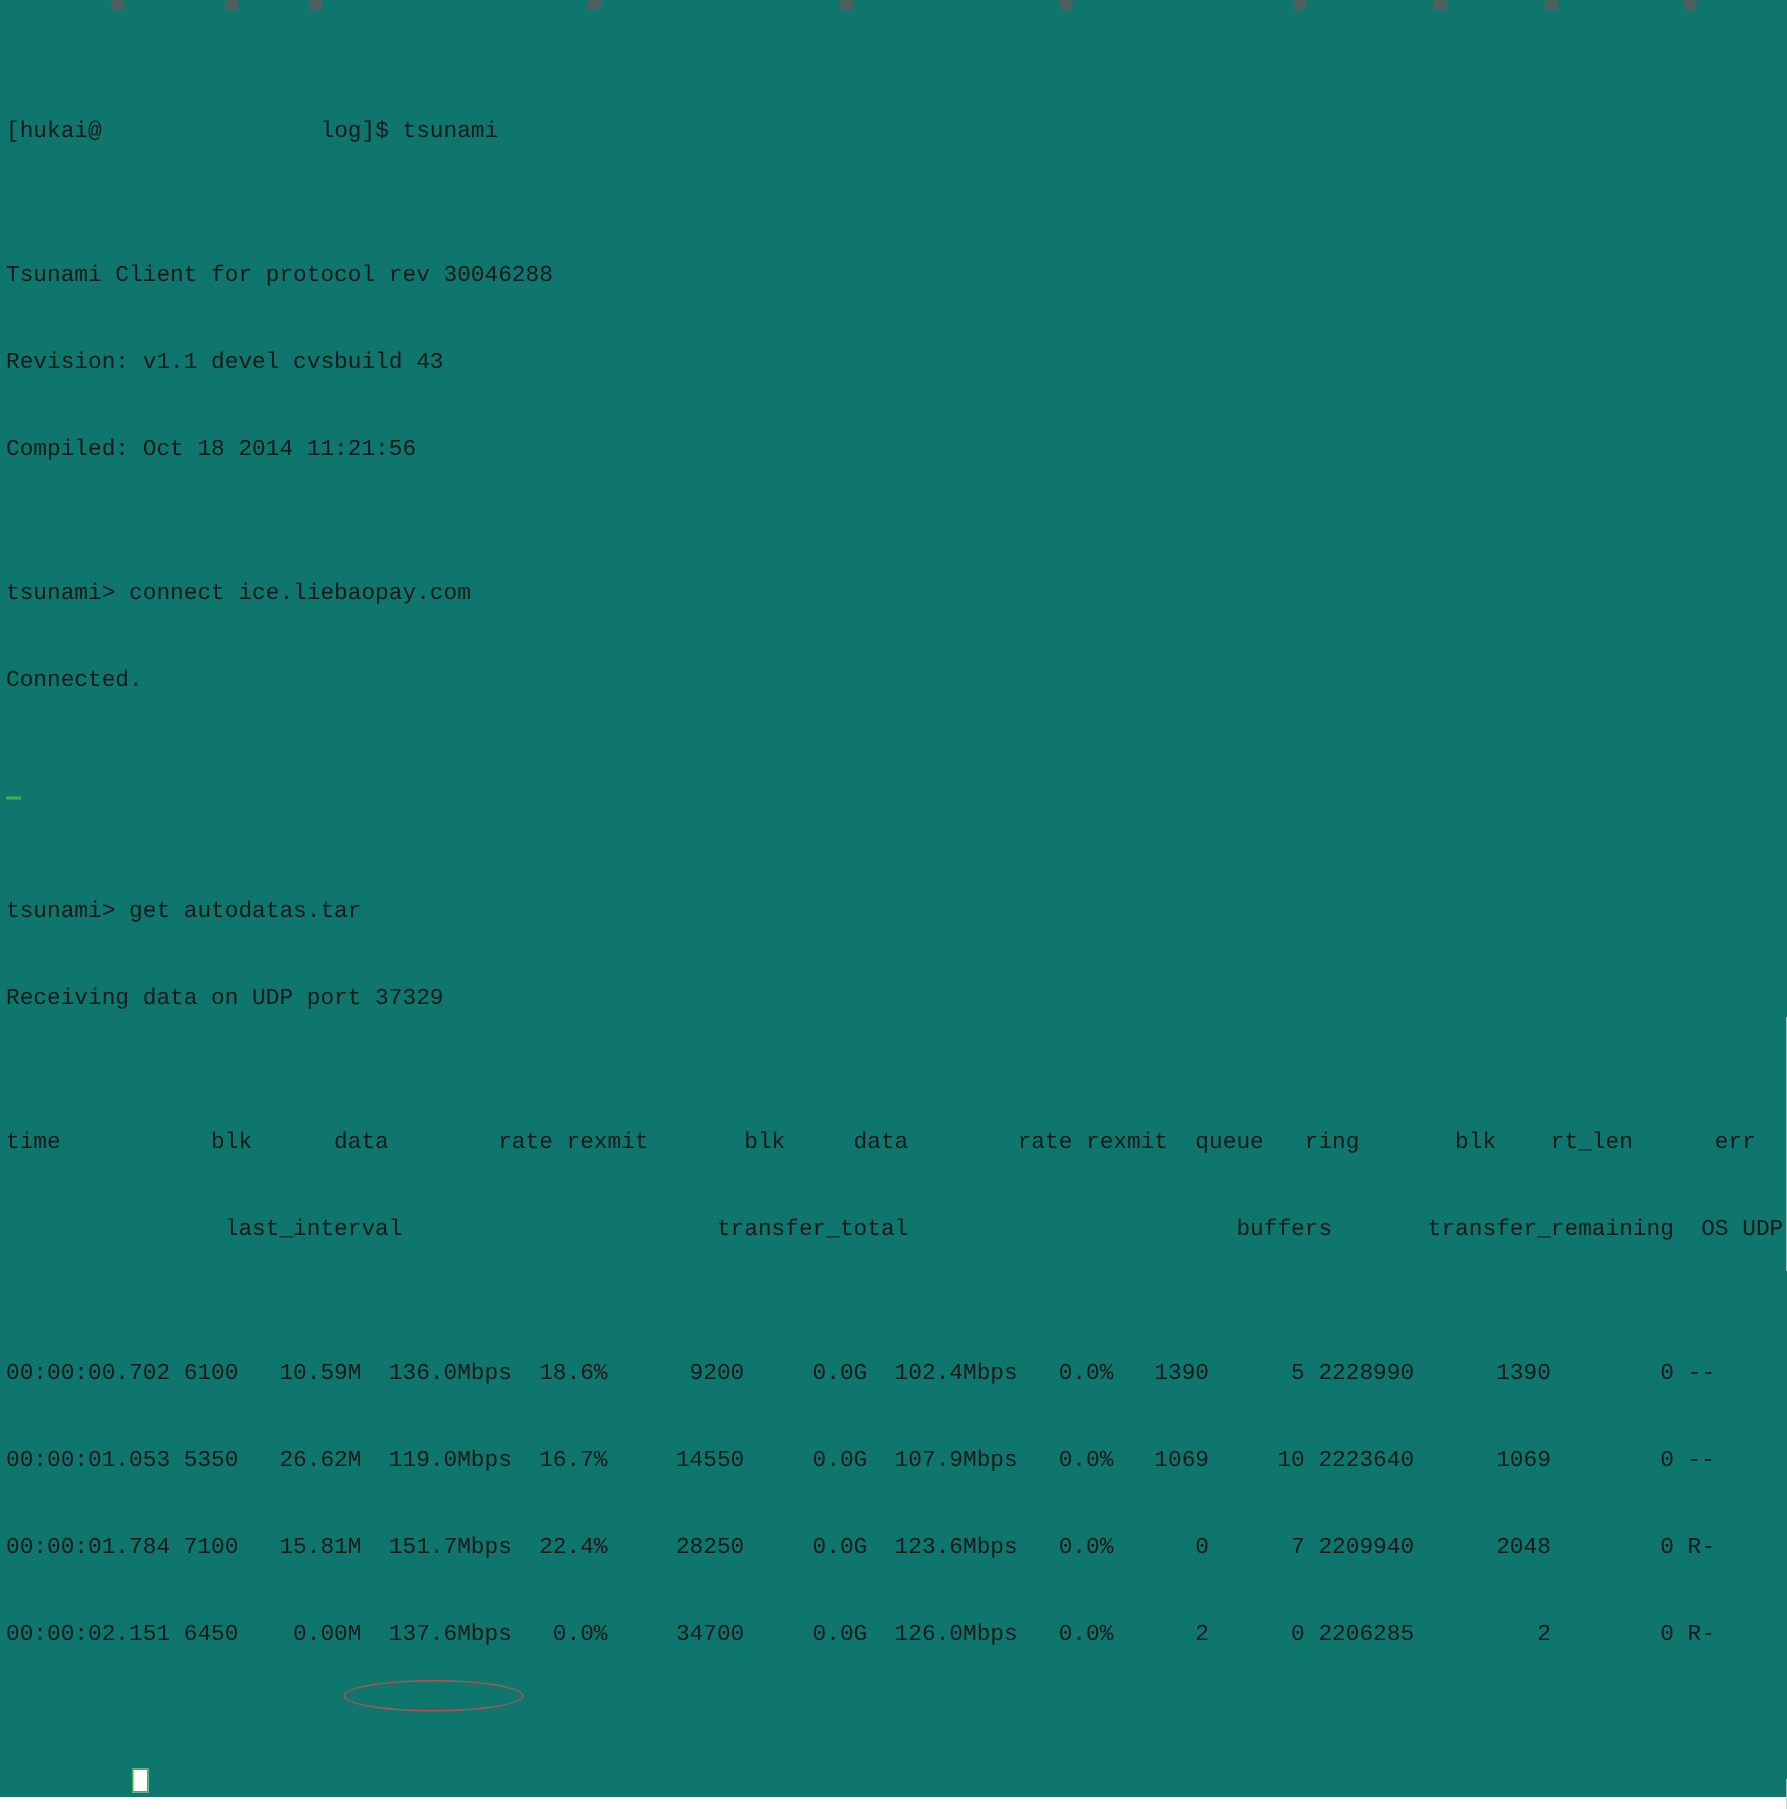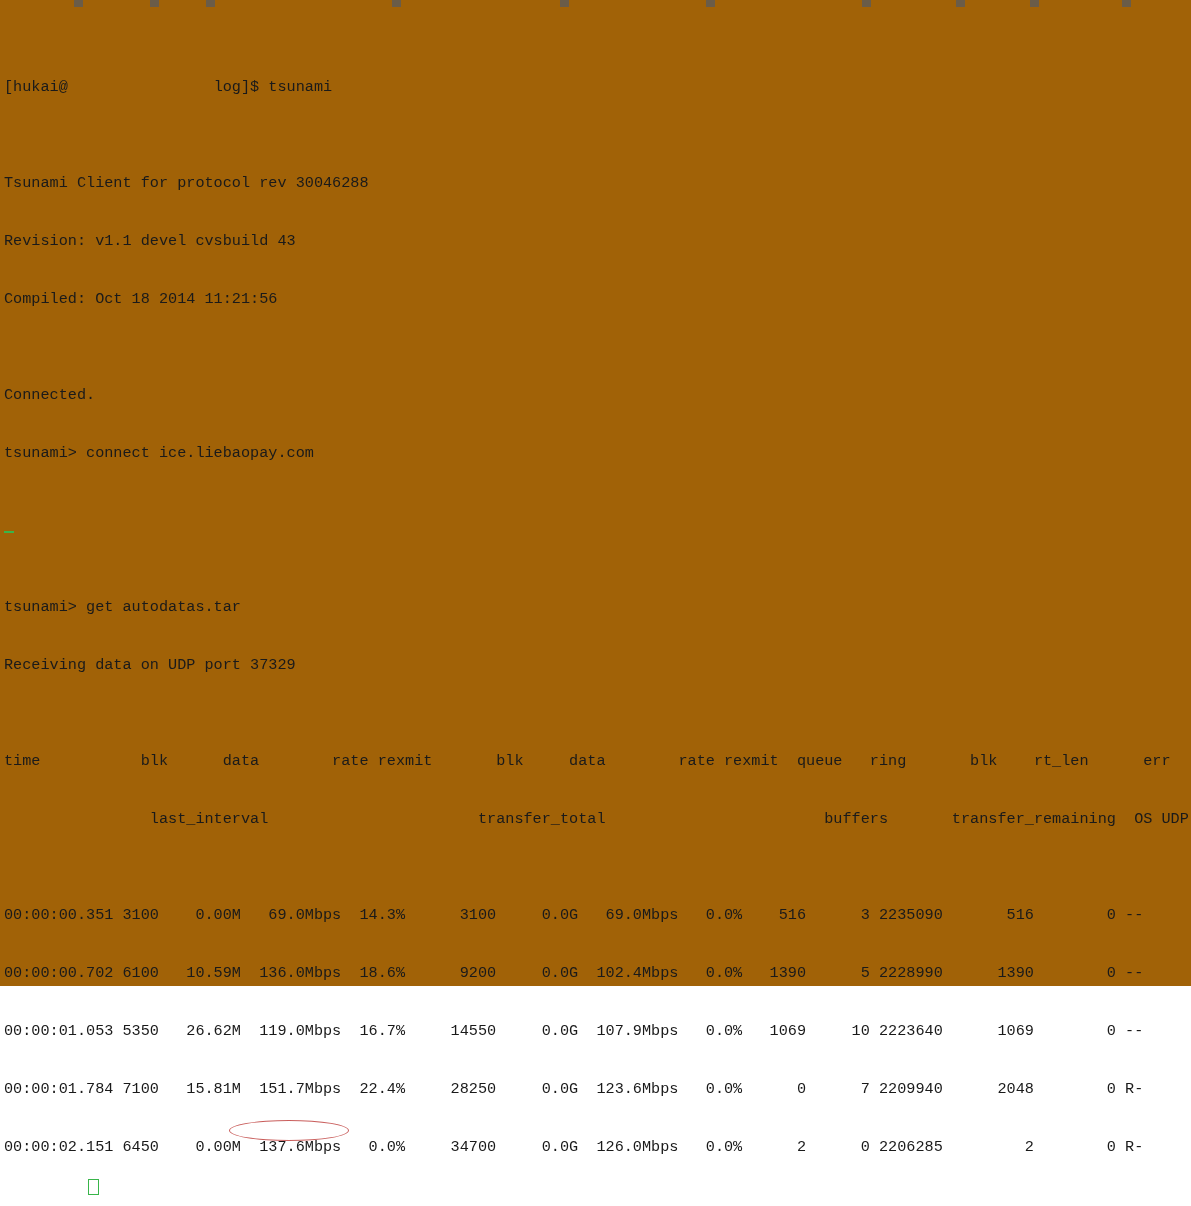--- a/index.html
+++ b/index.html
@@ -10,22 +10,22 @@
   }
   body {
     width: 1191px;
     height: 1206px;
     overflow: hidden;
     font-family: "Liberation Mono", "DejaVu Sans Mono", monospace;
   }
   #terminal {
     position: relative;
     width: 1191px;
-    height: 986px;
-    background: #a16207;
+    height: 1198px;
+    background: #0f766e;
     color: #1a1a1a;
     font-family: "Liberation Mono", "DejaVu Sans Mono", monospace;
     font-size: 15.2px;
     line-height: 19.27px;
     letter-spacing: 0px;
     padding: 0;
   }
   .term-body {
     position: absolute;
     left: 4px;
@@ -108,34 +108,33 @@
 
     
     <div class="line"><span>[hukai@</span><span class="redacted">                </span><span>log]$ tsunami</span></div>
 
     
     <div class="line">Tsunami Client for protocol rev 30046288</div>
     <div class="line">Revision: v1.1 devel cvsbuild 43</div>
     <div class="line">Compiled: Oct 18 2014 11:21:56</div>
 
     
+    <div class="line">tsunami&gt; connect ice.liebaopay.com</div>
     <div class="line">Connected.</div>
-    <div class="line">tsunami&gt; connect ice.liebaopay.com</div>
     <div class="line blank"></div>
 
     
     <div class="line">tsunami&gt; get autodatas.tar</div>
     <div class="line">Receiving data on UDP port 37329</div>
 
     
     <div class="line">time           blk      data        rate rexmit       blk     data        rate rexmit  queue   ring       blk    rt_len      err</div>
     <div class="line">                last_interval                       transfer_total                        buffers       transfer_remaining  OS UDP</div>
 
     
-    <div class="line">00:00:00.351 3100    0.00M   69.0Mbps  14.3%      3100     0.0G   69.0Mbps   0.0%    516      3 2235090       516        0 --</div>
     <div class="line">00:00:00.702 6100   10.59M  136.0Mbps  18.6%      9200     0.0G  102.4Mbps   0.0%   1390      5 2228990      1390        0 --</div>
     <div class="line">00:00:01.053 5350   26.62M  119.0Mbps  16.7%     14550     0.0G  107.9Mbps   0.0%   1069     10 2223640      1069        0 --</div>
     <div class="line">00:00:01.784 7100   15.81M  151.7Mbps  22.4%     28250     0.0G  123.6Mbps   0.0%      0      7 2209940      2048        0 R-</div>
     <div class="line">00:00:02.151 6450    0.00M  137.6Mbps   0.0%     34700     0.0G  126.0Mbps   0.0%      2      0 2206285         2        0 R-</div>
     
     
     
     
     
     

